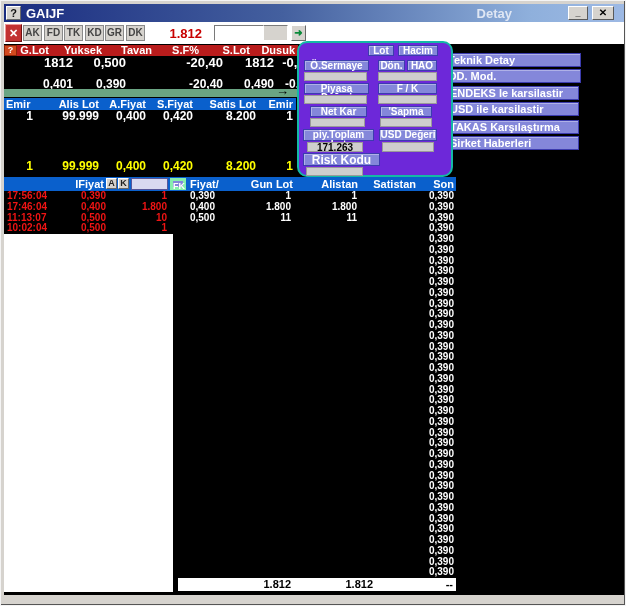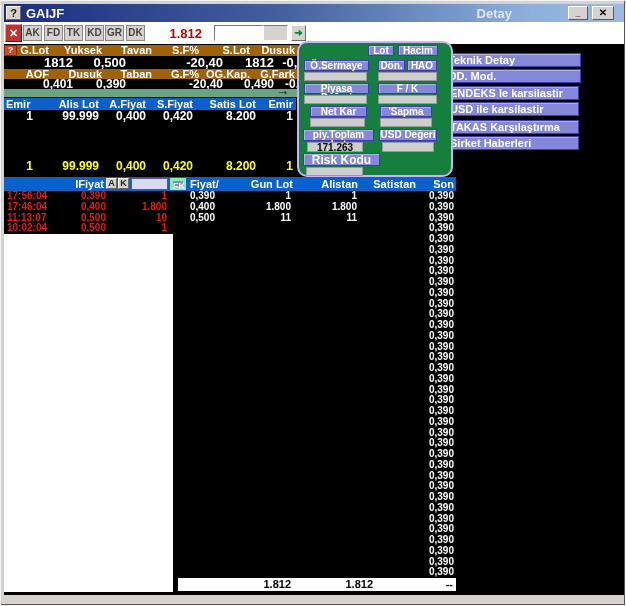--- a/index.html
+++ b/index.html
@@ -33,21 +33,21 @@
   .tb-input{left:210px;top:3px;width:50px;height:16px;background:#fff;border:1px solid;
             border-color:#7a7a7a #fff #fff #7a7a7a;box-sizing:border-box;}
   .tb-gray{left:260px;top:3px;width:24px;height:16px;background:#d6d3ce;border:1px solid;
            border-color:#7a7a7a #fff #fff #7a7a7a;border-left:none;box-sizing:border-box;}
   .go-btn{left:287px;top:3px;width:15px;height:16px;background:#d6d3ce;border:1px solid;
           border-color:#fff #6a6a6a #6a6a6a #fff;box-sizing:border-box;color:#0a8a3a;
           font:bold 10px/13px "Liberation Sans",sans-serif;text-align:center;}
   
   .qrow{left:0;display:grid;grid-template-columns:48px 53px 50px 47px 51px 45px;}
   .qrow span{text-align:right;padding-right:3px;}
-  .qhead{background:#a16207;color:#fff;font:bold 11px/11px "Liberation Sans",sans-serif;}
+  .qhead{background:#b91c1c;color:#fff;font:bold 11px/11px "Liberation Sans",sans-serif;}
   .qval{color:#fff;font:bold 13px/13px "Liberation Sans",sans-serif;padding-left:24px;}
   .q1{top:23px;height:11px;} .q2{top:34px;height:13px;}
   .q3{top:47px;height:10px;font-size:11px;line-height:10px;} .q4{top:57px;height:10px;font-size:12px;line-height:10px;}
   .q-help{left:0;top:23px;width:13px;height:11px;background:#d2491e;border:1px solid #8c2508;box-sizing:border-box;
           color:#fff;font:bold 9px/9px "Liberation Sans",sans-serif;text-align:center;z-index:2;}
   .greenbar{left:0;top:67px;width:293px;height:8px;background:#6aa583;}
   .green-arrow{right:8px;top:-5px;color:#000;font:bold 13px/14px "Liberation Sans",sans-serif;}
   
   .drow{left:0;display:grid;grid-template-columns:32px 66px 47px 47px 63px 37px;}
   .drow span{text-align:right;padding-right:3px;}
@@ -77,21 +77,21 @@
   .lrow{display:grid;grid-template-columns:56px 46px 64px;height:10.75px;color:#f01414;
         font:bold 10px/10.75px "Liberation Sans",sans-serif;}
   .lrow span{text-align:right;}
   .lrow span:first-child{text-align:left;padding-left:3px;}
   .lrow span:last-child{padding-right:3px;}
   
   .tfoot{left:174px;top:556px;width:278px;height:13px;background:#fff;color:#000;
          font:bold 11px/13px "Liberation Sans",sans-serif;z-index:3;}
   .tfoot span{position:absolute;top:0;text-align:right;}
   
-  .popup{left:293px;top:19px;width:156px;height:136px;background:#15803d;border:2px solid #c4b5fd;
+  .popup{left:293px;top:19px;width:156px;height:136px;background:#6d28d9;border:2px solid #14b8a6;
          border-radius:10px;box-sizing:border-box;z-index:5;}
   .pp-btn{position:absolute;background:#8487da;border:1px solid #3c3cae;box-shadow:inset 1px 1px 0 rgba(255,255,255,.35);
           box-sizing:border-box;color:#fff;font:bold 10px/9px "Liberation Sans",sans-serif;text-align:center;}
   .pp-in{position:absolute;background:#cecece;border:1px solid #9a9a9a;box-sizing:border-box;
          color:#000;font:bold 10px/8px "Liberation Sans",sans-serif;text-align:center;}
   
   .menu-btn{position:absolute;background:#8487da;border:1px solid #3c3cae;box-shadow:inset 1px 1px 0 rgba(255,255,255,.35);
             box-sizing:border-box;color:#fff;font:bold 11px/12px "Liberation Sans",sans-serif;
             text-align:left;padding-left:4px;height:14px;z-index:2;}
 </style>
@@ -133,28 +133,20 @@
       <span>S.Lot</span>
       <span>Dusuk</span>
     </div>
     <div class="ab qrow qval q2">
       <span>1812</span>
       <span>0,500</span>
       <span></span>
       <span>-20,40</span>
       <span>1812</span>
       <span>-0,100</span>
-    </div>
-    <div class="ab qrow qhead q3">
-      <span>AOF</span>
-      <span>Dusuk</span>
-      <span>Taban</span>
-      <span>G.F%</span>
-      <span>OG.Kap.</span>
-      <span>G.Fark</span>
     </div>
     <div class="ab qrow qval q4">
       <span>0,401</span>
       <span>0,390</span>
       <span></span>
       <span>-20,40</span>
       <span>0,490</span>
       <span>-0,100</span>
     </div>
     <div class="ab greenbar">

